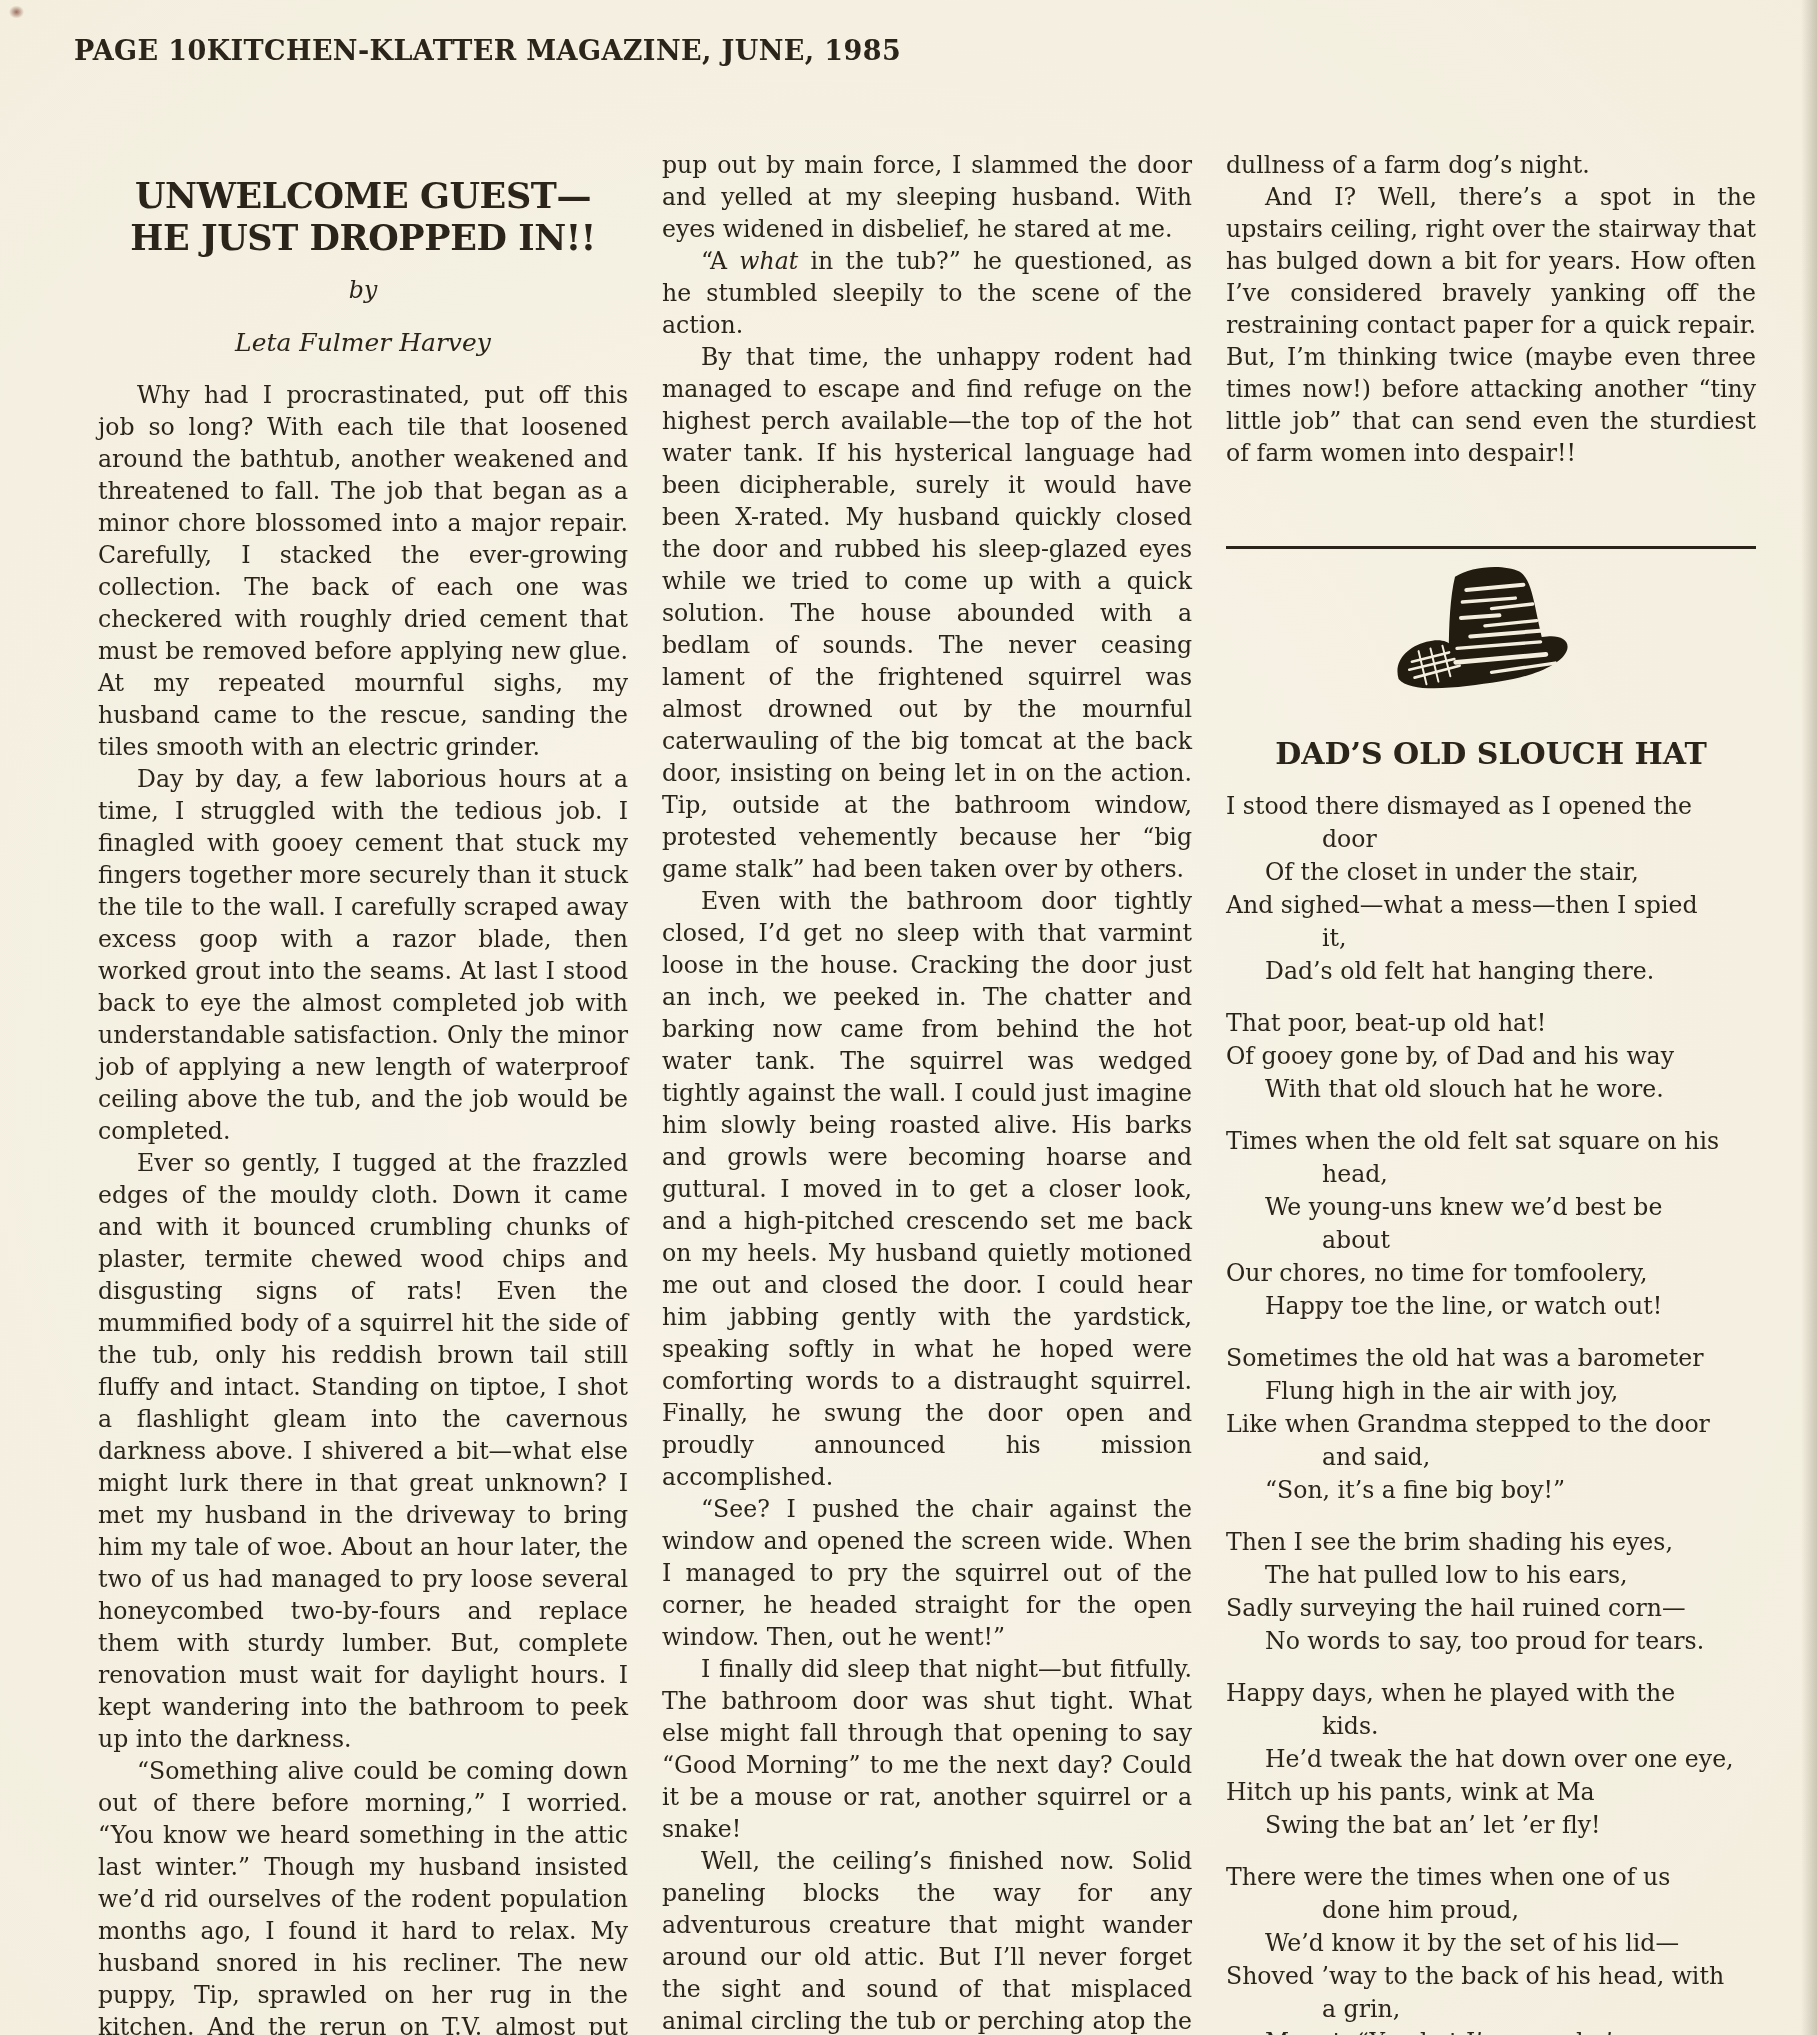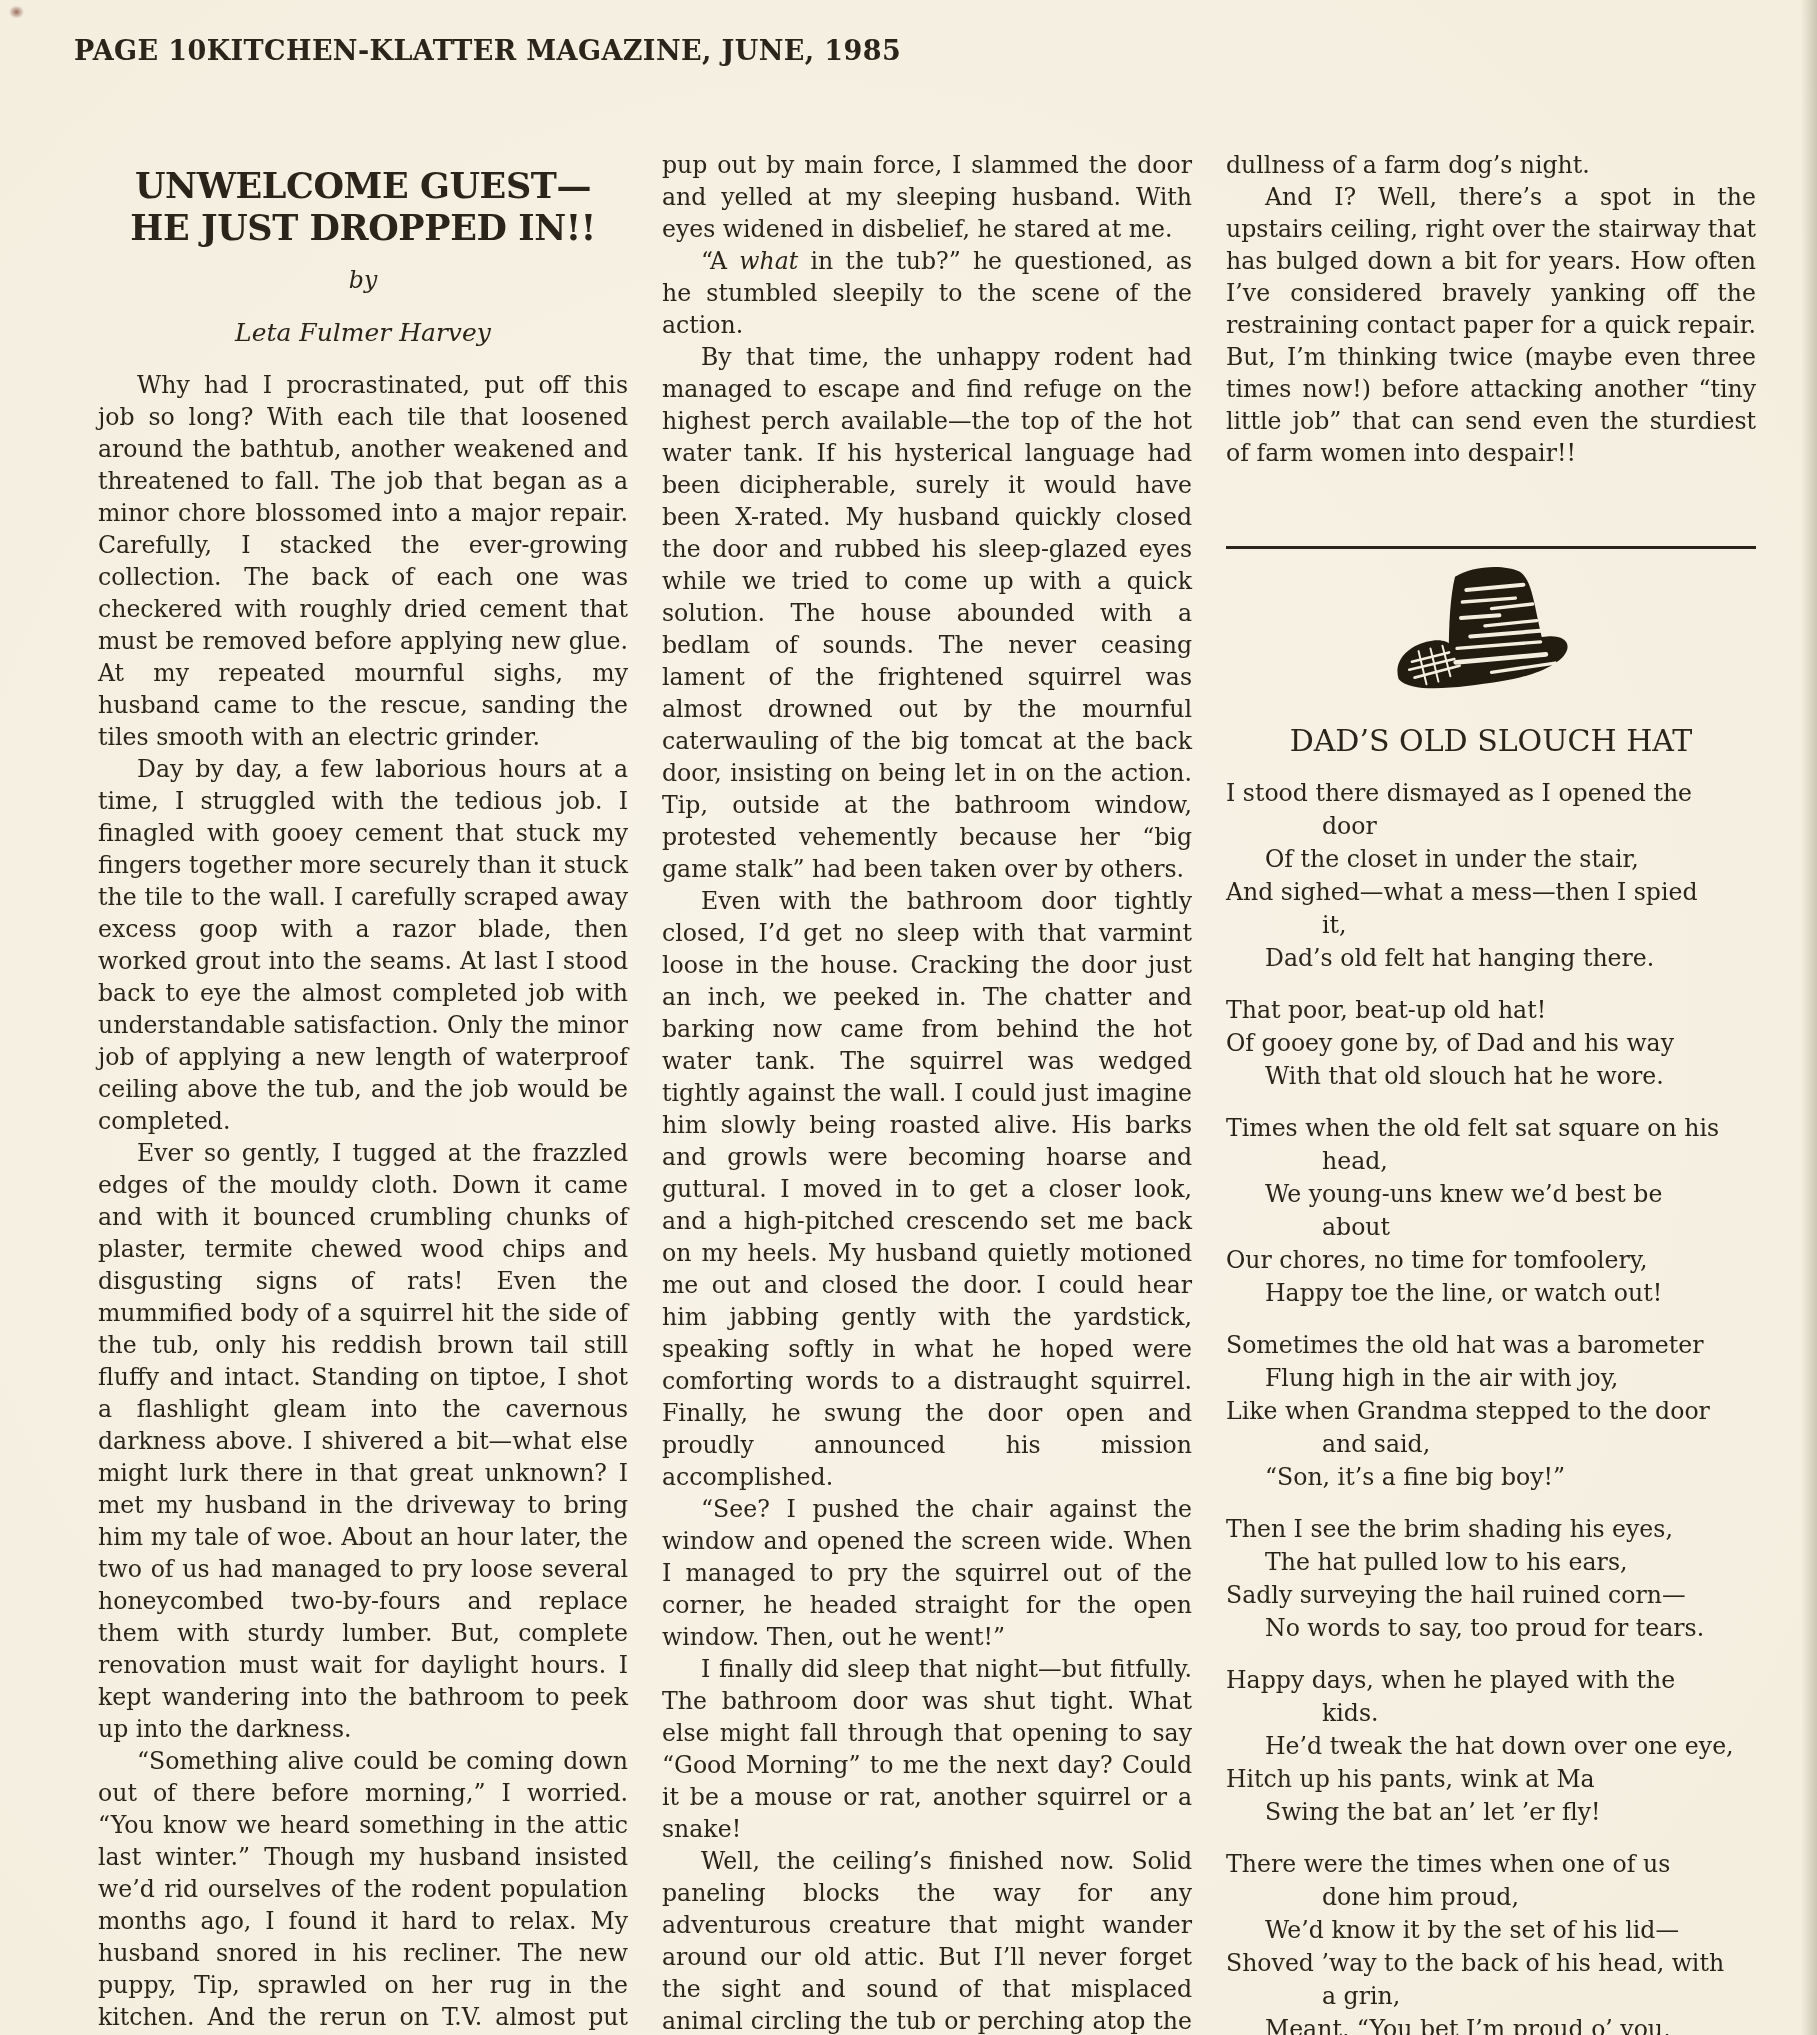--- a/index.html
+++ b/index.html
@@ -24,33 +24,33 @@
     position:absolute;top:35px;left:74px;right:22px;
     display:flex;align-items:baseline;
     font-weight:bold;font-size:27px;letter-spacing:0.4px;white-space:nowrap;
   }
   .columns{
     position:absolute;top:149px;left:98px;
     display:flex;gap:34px;
   }
   .col{width:530px}
   .article-title{
-    margin:16px 0 17px;text-align:center;
+    margin:26px 0 17px;text-align:center;
     font-size:35px;line-height:42px;font-weight:bold;letter-spacing:-0.4px;
   }
   .byline{text-align:center;font-style:italic}
   .byline .by{font-size:23.6px;margin-bottom:24px}
   .byline .author{font-size:25px;margin-bottom:22px}
   .para{font-size:23.6px;line-height:32px;text-align:justify;margin:0}
   .para.ind{text-indent:39px}
   .divider{border:none;border-top:3.7px solid #2b241a;margin:77px 0 0;width:100%}
   .hat-wrap{text-align:center;margin:13px 0 0;height:155px}
   .poem-title{
-    text-align:center;font-size:30px;font-weight:normal;
-    margin:6px 0 19px;letter-spacing:0;
+    text-align:center;font-size:30px;font-weight:bold;
+    margin:19px 0 19px;letter-spacing:0;
   }
   .stanza{margin:0 0 19px}
   .pline{font-size:23.6px;line-height:33px}
   .pline.i1{padding-left:39px}
   .pline.i2{padding-left:96px}
 </style>
 </head>
 <body>
 
 <div class="page">

